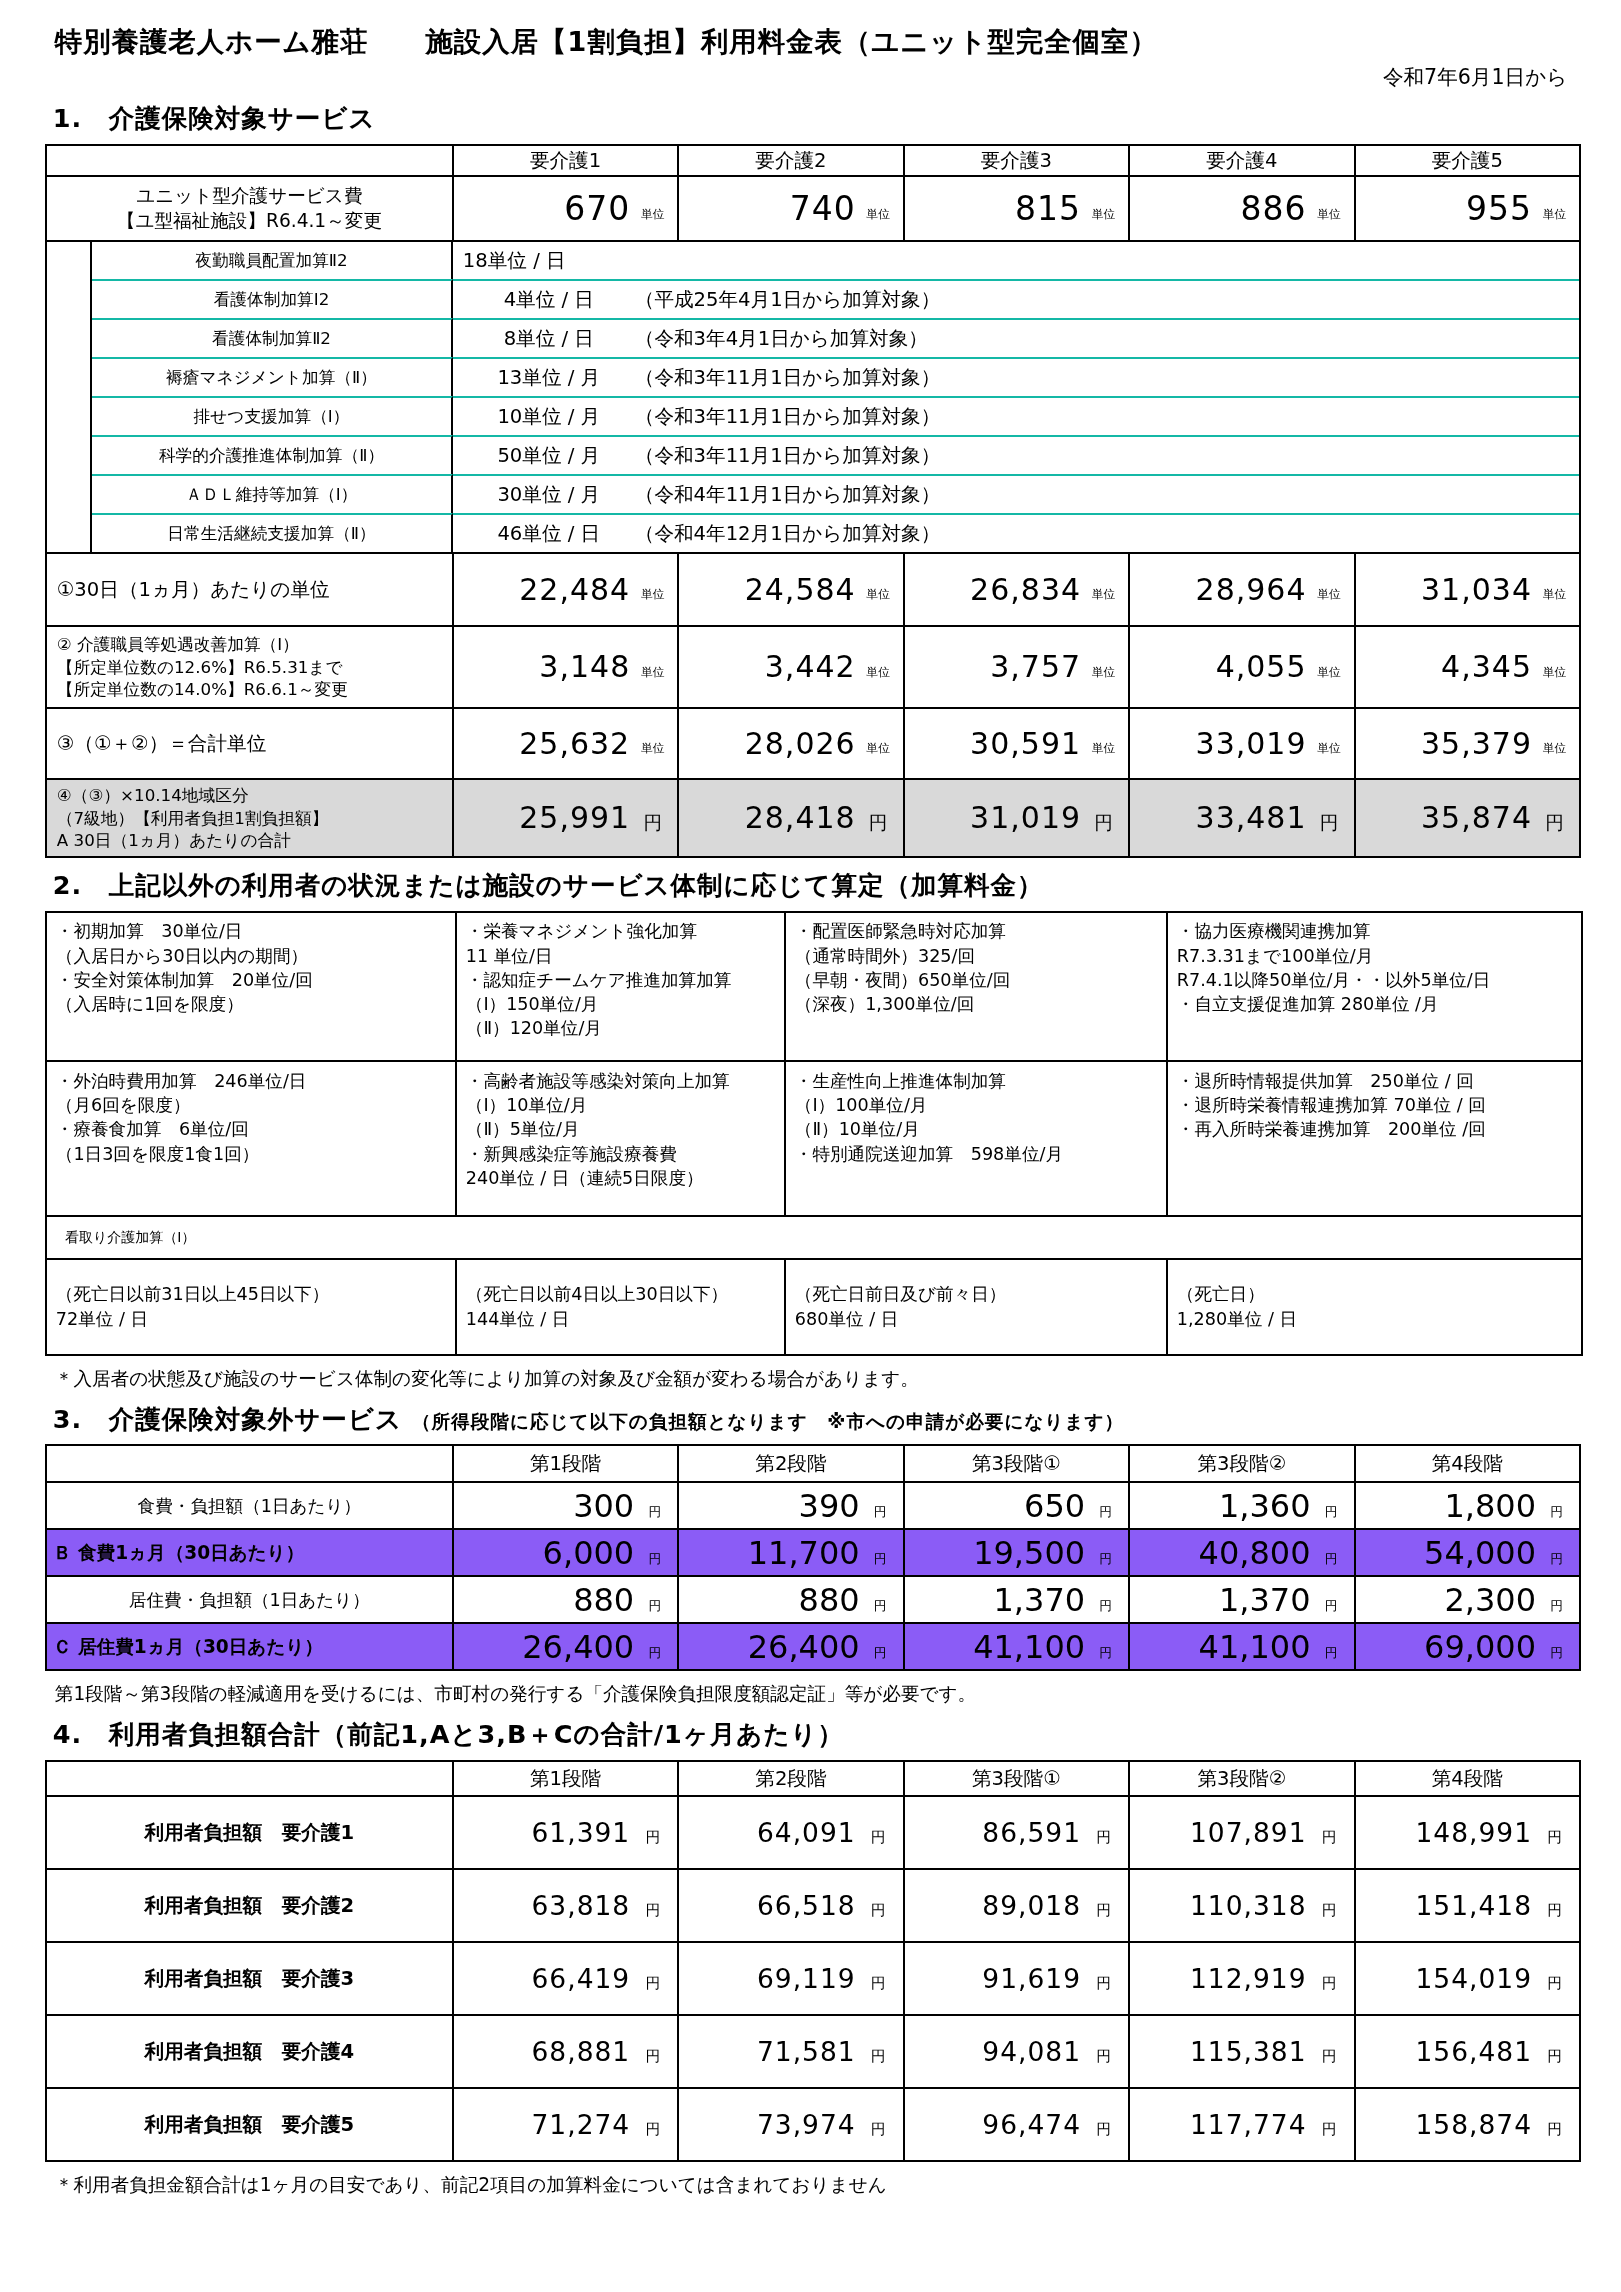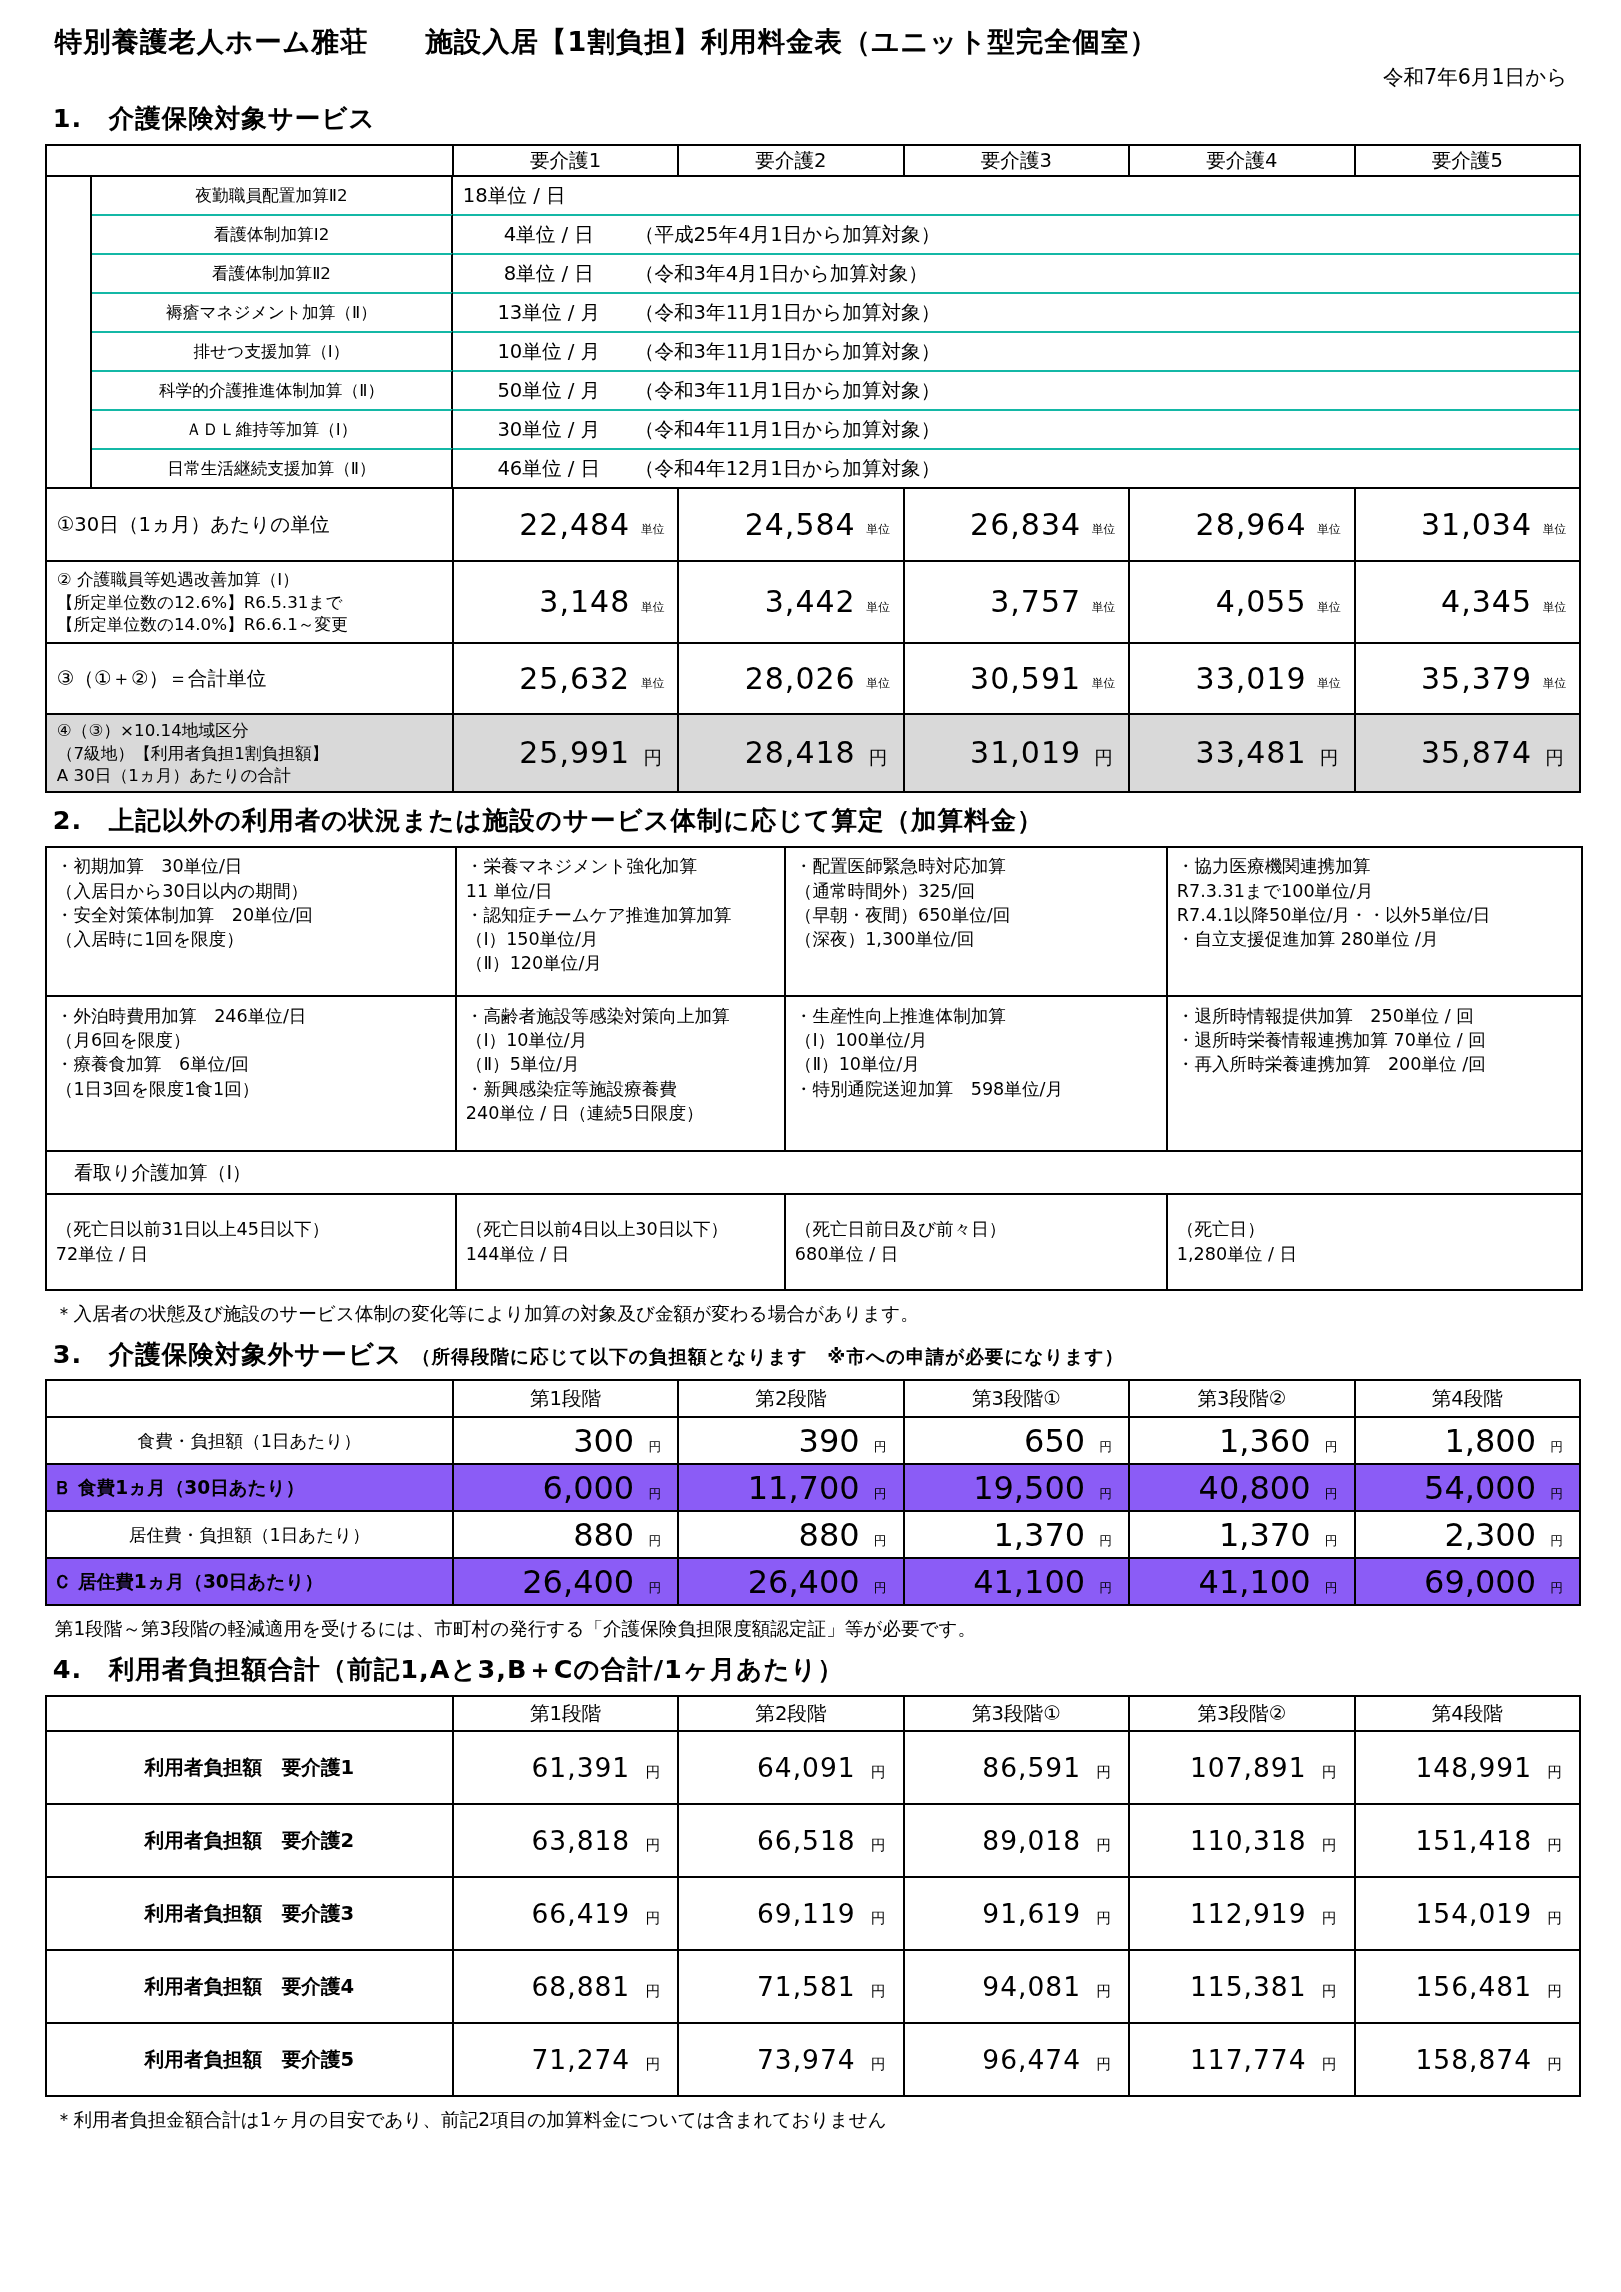--- a/index.html
+++ b/index.html
@@ -36,21 +36,21 @@
   .addon-grid{display:grid;grid-template-columns:45px 361px 1fr;}
   .ag-spine{grid-column:1;grid-row:1 / span 8;border-right:2px solid #000;}
   .ag-lbl{grid-column:2;border-right:2.9px solid #000;display:flex;align-items:center;justify-content:center;height:37px;font-size:16.7px;}
   .ag-val{grid-column:3;display:flex;align-items:center;height:37px;font-size:19.6px;padding-left:9.8px;}
   .ag-val .a-amt{display:inline-block;width:172px;}
   .ag-val .a-note{display:inline-block;}
   .ag-lbl.t,.ag-val.t{border-top:2px solid #14b8a6;text-align:center;}
   
   .t2,.t2 td{border-width:2.9px;}
   .t2 td.cell{vertical-align:top;padding:6.9px 8.8px;font-size:17.6px;line-height:1.37;}
-  .t2 td.band{height:41px;font-size:19px;padding-left:27px;margin-top:12px;}
+  .t2 td.band{height:41px;font-size:14px;padding-left:18px;margin-top:12px;}
   .t2 td.mitori{height:82px;font-size:17.6px;line-height:1.45;padding:5.9px 8.8px;vertical-align:middle;}
   .t2 tr.row1 td{height:134px;border-radius:21px;}
   .t2 tr.row2 td{height:139px;}
   
   .note{margin:9.8px 0 3.9px 9.8px;font-size:18.6px;}
   
   .t3 .head th,.t4 .head th{font-size:19.6px;font-weight:normal;border-bottom:2.9px solid #000;}
   .t3 .head th{height:35px;}
   .t4 .head th{height:33px;}
   .t3 td,.t4 td{border-top:2.9px solid #000;border-bottom:2.9px solid #000;}
@@ -88,20 +88,29 @@
         <col style="width:225px">
       </colgroup>
     <tbody>
         <tr class="head">
       <th></th>
       <th>要介護1</th>
       <th>要介護2</th>
       <th>要介護3</th>
       <th>要介護4</th>
       <th>要介護5</th>
+    </tr>
+    <tr class="base">
+      <td class="lbl preline">ユニット型介護サービス費
+【ユ型福祉施設】R6.4.1～変更</td>
+      <td class="val"><span class="num">670</span><span class="unit">単位</span></td>
+      <td class="val"><span class="num">740</span><span class="unit">単位</span></td>
+      <td class="val"><span class="num">815</span><span class="unit">単位</span></td>
+      <td class="val"><span class="num">886</span><span class="unit">単位</span></td>
+      <td class="val"><span class="num">955</span><span class="unit">単位</span></td>
     </tr>
     <tr>
       <td class="addon-wrap" colspan="6">
         <div class="addon-grid">
           <div class="ag-spine"></div>
           <div class="ag-lbl">夜勤職員配置加算Ⅱ2</div>
           <div class="ag-val">
                 <span class="a-amt">18単位 / 日</span>
                 <span class="a-note"></span>
               </div>

